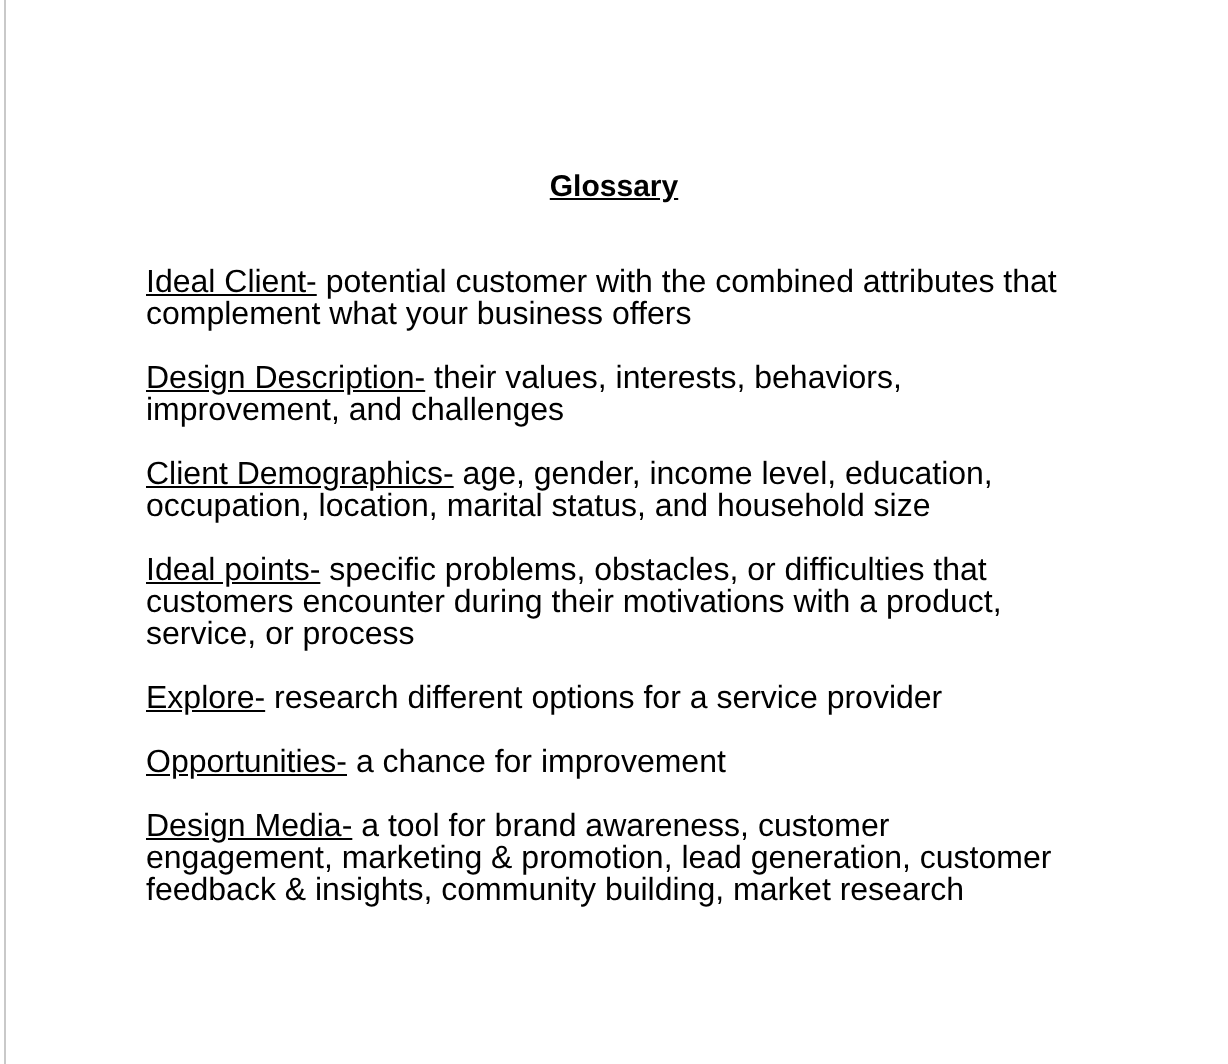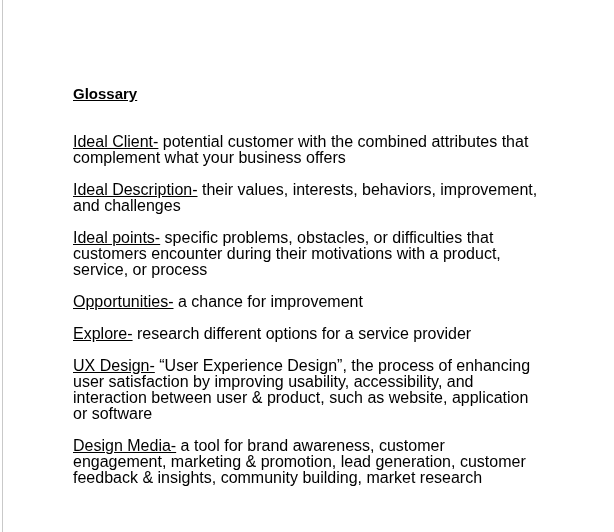--- a/index.html
+++ b/index.html
@@ -26,20 +26,21 @@
   .content {
     position: absolute;
     left: 73px;
     top: 84px;
     width: 468px;
   }
   .doc-title {
     font-size: 15px;
     font-weight: bold;
     text-decoration: underline;
+    text-align: center;
     line-height: 19px;
     margin: 0 0 31px 0;
   }
   .entry {
     font-size: 16px;
     line-height: 16px;
     margin: 0 0 16px 0;
   }
   .term {
     text-decoration: underline;
@@ -47,21 +48,21 @@
 </style>
 </head>
 <body>
 
 <div class="page">
   <div class="page-edge-line"></div>
   <div class="content">
     <h1 class="doc-title">Glossary</h1>
     <div>
         <p class="entry"><span class="term">Ideal Client-</span><span> potential customer with the combined attributes that complement what your business offers</span></p>
-        <p class="entry"><span class="term">Ideal Description-</span><span> their values, interests, behaviors, improvement, and challenges</span></p>
+        <p class="entry"><span class="term">Design Description-</span><span> their values, interests, behaviors, improvement, and challenges</span></p>
+        <p class="entry"><span class="term">Client Demographics-</span><span> age, gender, income level, education, occupation, location, marital status, and household size</span></p>
         <p class="entry"><span class="term">Ideal points-</span><span> specific problems, obstacles, or difficulties that customers encounter during their motivations with a product, service, or process</span></p>
+        <p class="entry"><span class="term">Explore-</span><span> research different options for a service provider</span></p>
         <p class="entry"><span class="term">Opportunities-</span><span> a chance for improvement</span></p>
-        <p class="entry"><span class="term">Explore-</span><span> research different options for a service provider</span></p>
-        <p class="entry"><span class="term">UX Design-</span><span> “User Experience Design”, the process of enhancing user satisfaction by improving usability, accessibility, and interaction between user &amp; product, such as website, application or software</span></p>
         <p class="entry"><span class="term">Design Media-</span><span> a tool for brand awareness, customer engagement, marketing &amp; promotion, lead generation, customer feedback &amp; insights, community building, market research</span></p>
       </div>
   </div>
 </div>
 
 </body></html>

